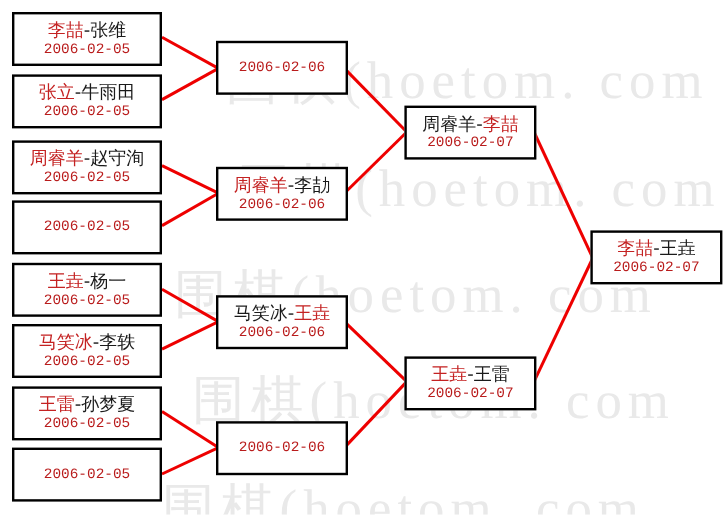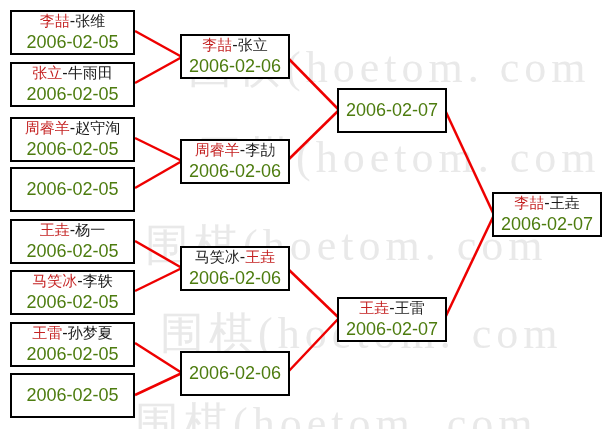--- a/index.html
+++ b/index.html
@@ -27,21 +27,21 @@
     border:2px solid #000;box-sizing:border-box;height:45px;
     display:flex;flex-direction:column;align-items:center;justify-content:center;
     text-align:center;line-height:1.25;
   }
   .c1{width:125px}
   .c2,.c3,.c4{width:110px}
   .names{font-size:15px;white-space:nowrap}
   .names .red{color:#c42222}
   .names .black{color:#1a1a1a}
   .dash{color:#1a1a1a}
-  .date{font-size:18px;color:#4d7c0f;font-family:Liberation Sans, sans-serif;white-space:nowrap}
+  .date{font-size:12px;color:#b91c1c;font-family:Liberation Mono, monospace;white-space:nowrap}
   
   .b0{left:10px;top:10px}  .b1{left:10px;top:62px}
   .b2{left:10px;top:117px} .b3{left:10px;top:167px}
   .b4{left:10px;top:219px} .b5{left:10px;top:270px}
   .b6{left:10px;top:322px} .b7{left:10px;top:373px}
   
   .b8{left:180px;top:34px}  .b9{left:180px;top:139px}
   .b10{left:180px;top:246px}.b11{left:180px;top:351px}
   
   .b12{left:337px;top:88px} .b13{left:337px;top:297px}
@@ -101,36 +101,36 @@
   </div>
   <div class="box c1 b6">
     <div class="names"><span class="red">王雷</span><span class="dash">-</span><span class="black">孙梦夏</span></div>
     <div class="date">2006-02-05</div>
   </div>
   <div class="box c1 b7">
     <div class="date">2006-02-05</div>
   </div>
 
   <div class="box c2 b8">
-    <div class="names"><span class="red">李喆</span><span class="dash">-</span><span class="black">张立</span></div>
     <div class="date">2006-02-06</div>
   </div>
   <div class="box c2 b9">
     <div class="names"><span class="red">周睿羊</span><span class="dash">-</span><span class="black">李劼</span></div>
     <div class="date">2006-02-06</div>
   </div>
   <div class="box c2 b10">
     <div class="names"><span class="black">马笑冰</span><span class="dash">-</span><span class="red">王垚</span></div>
     <div class="date">2006-02-06</div>
   </div>
   <div class="box c2 b11">
     <div class="date">2006-02-06</div>
   </div>
 
   <div class="box c3 b12">
+    <div class="names"><span class="black">周睿羊</span><span class="dash">-</span><span class="red">李喆</span></div>
     <div class="date">2006-02-07</div>
   </div>
   <div class="box c3 b13">
     <div class="names"><span class="red">王垚</span><span class="dash">-</span><span class="black">王雷</span></div>
     <div class="date">2006-02-07</div>
   </div>
 
   <div class="box c4 b14">
     <div class="names"><span class="red">李喆</span><span class="dash">-</span><span class="black">王垚</span></div>
     <div class="date">2006-02-07</div>

